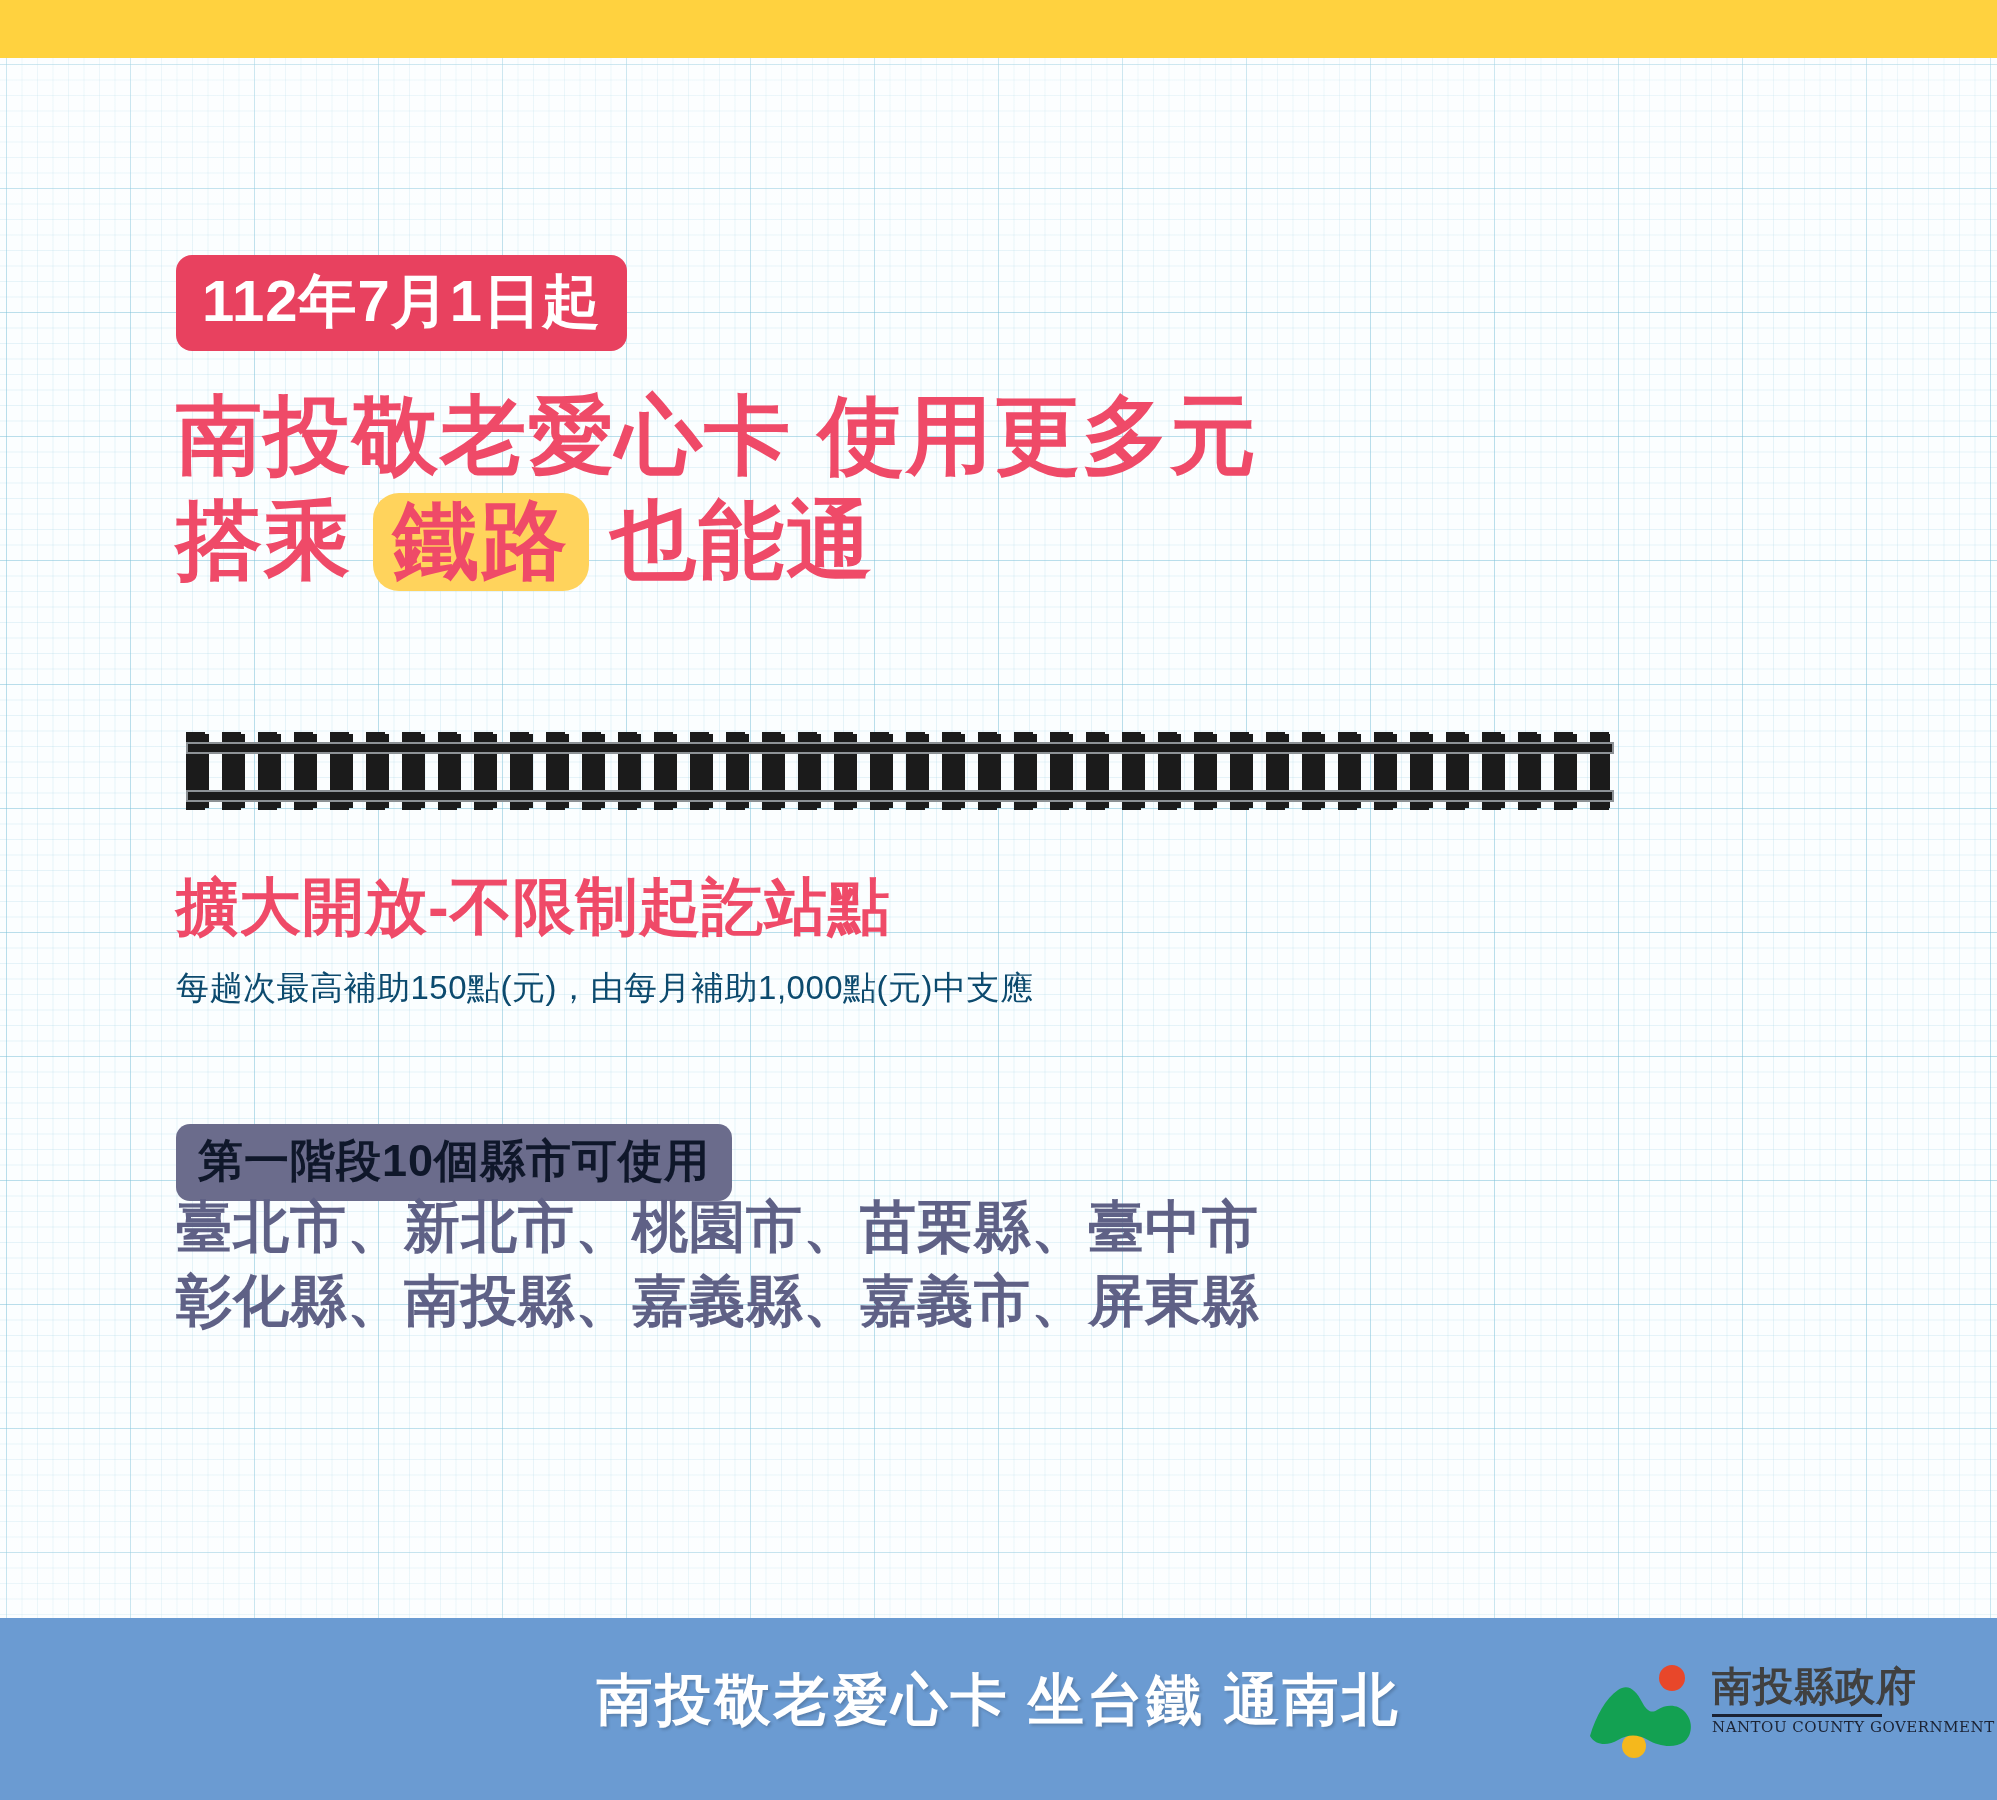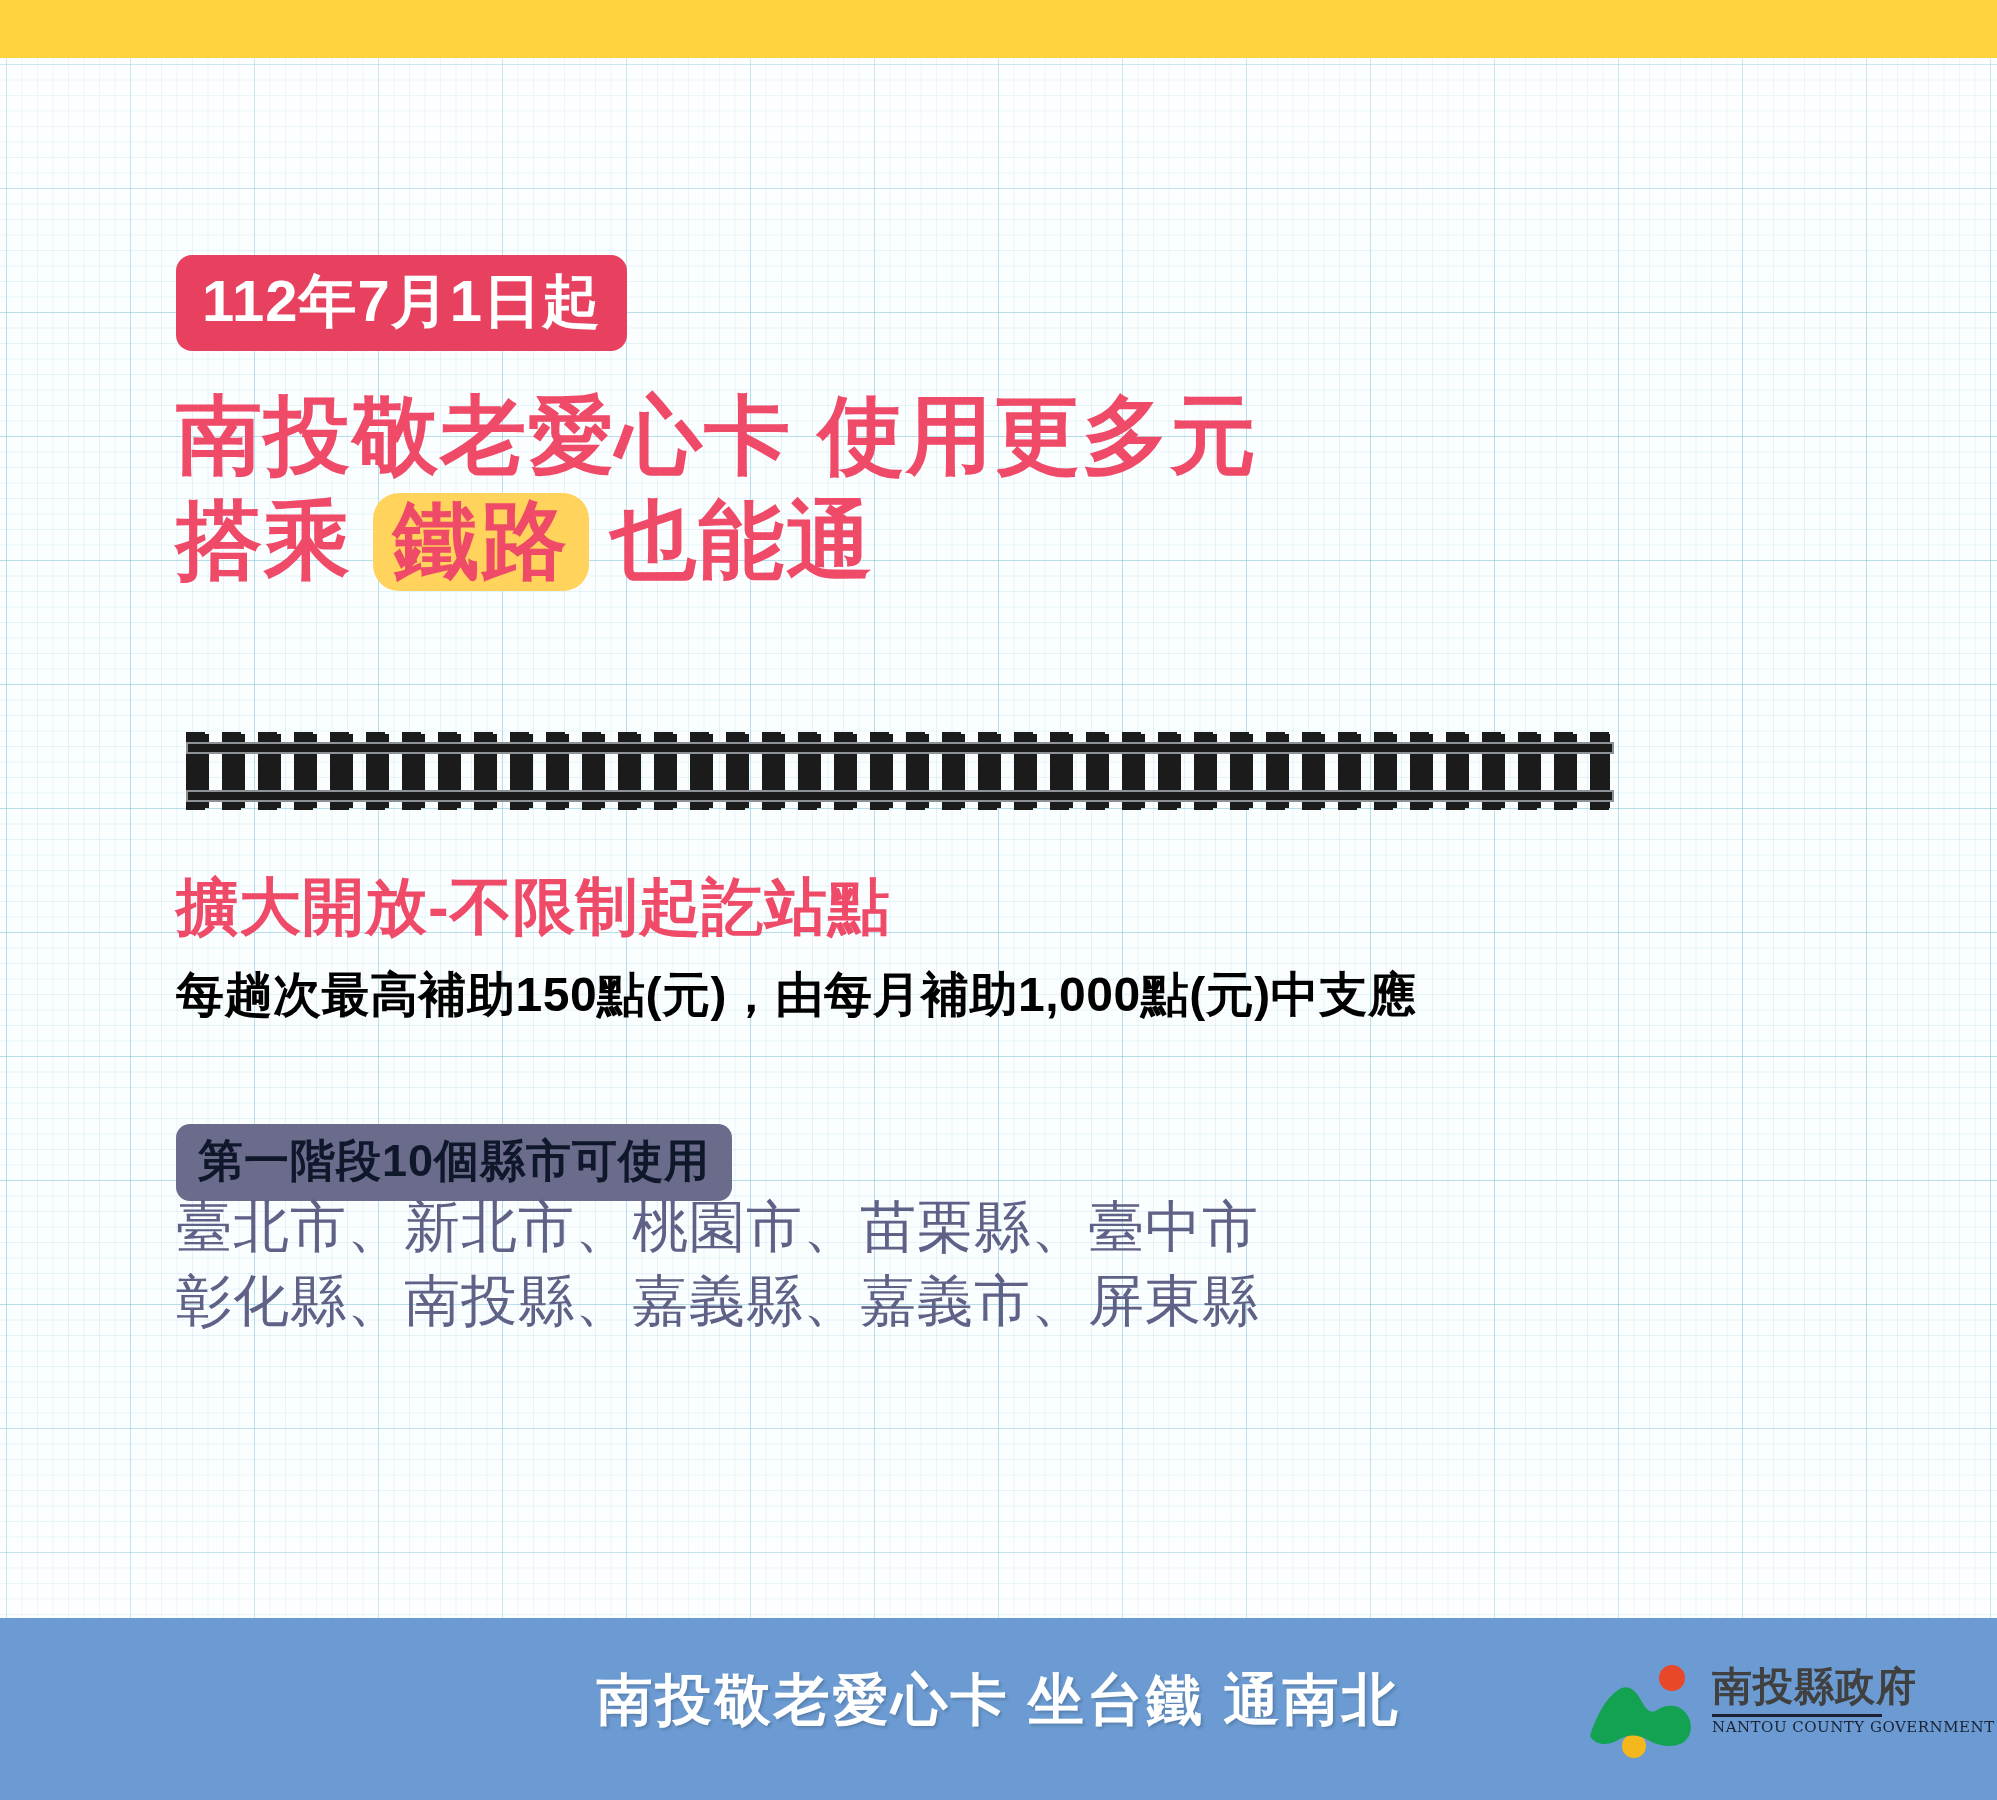--- a/index.html
+++ b/index.html
@@ -87,35 +87,35 @@
     position:absolute;left:0;top:0;width:1428px;height:78px;z-index:1;
   }
 
   .sub-pink{
     position:absolute;left:176px;top:818px;
     color:#ef4a68;font-weight:bold;font-size:62px;line-height:1;
     letter-spacing:1px;white-space:nowrap;
   }
   .sub-note{
     position:absolute;left:176px;top:913px;
-    color:#000000;font-weight:bold;font-size:48px;line-height:1;
+    color:#0c4a6e;font-weight:normal;font-size:33px;line-height:1;
     letter-spacing:0.5px;white-space:nowrap;
   }
 
   .stage-badge{
     position:absolute;left:176px;top:1032px;
     background:#6b6c8c;color:#0f172a;
     font-size:45px;font-weight:bold;line-height:1;
     padding:14px 22px 18px 22px;border-radius:14px;
     letter-spacing:1px;white-space:nowrap;margin-top:34px;
   }
 
   .city-list{
     position:absolute;left:176px;top:1132px;
-    color:#5f6186;font-weight:normal;font-size:56px;line-height:1.32;
+    color:#5f6186;font-weight:bold;font-size:56px;line-height:1.32;
     letter-spacing:1px;white-space:nowrap;
   }
   .city-list div{display:block;}
 
   
   .footer{
     position:absolute;left:0;top:1618px;width:1997px;height:182px;
     background:#6b9bd2;
     padding-left:17px;
   }

